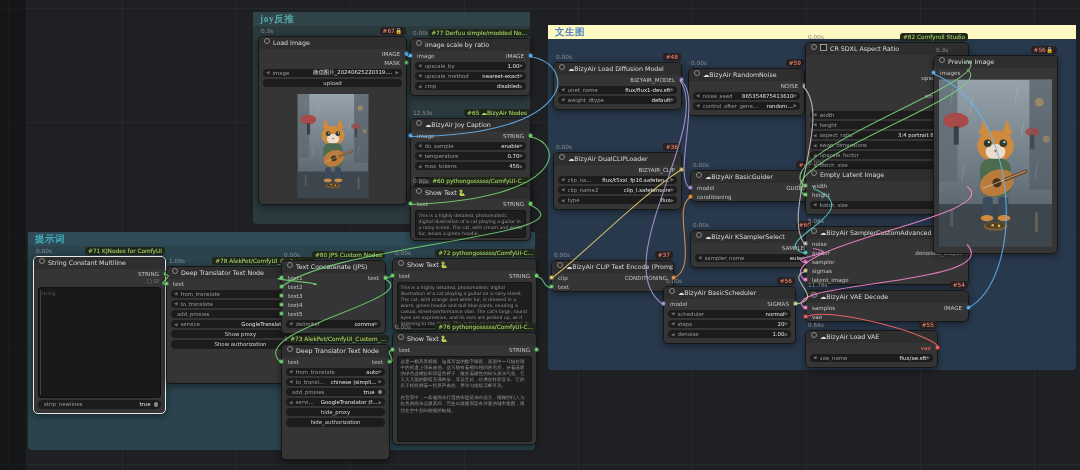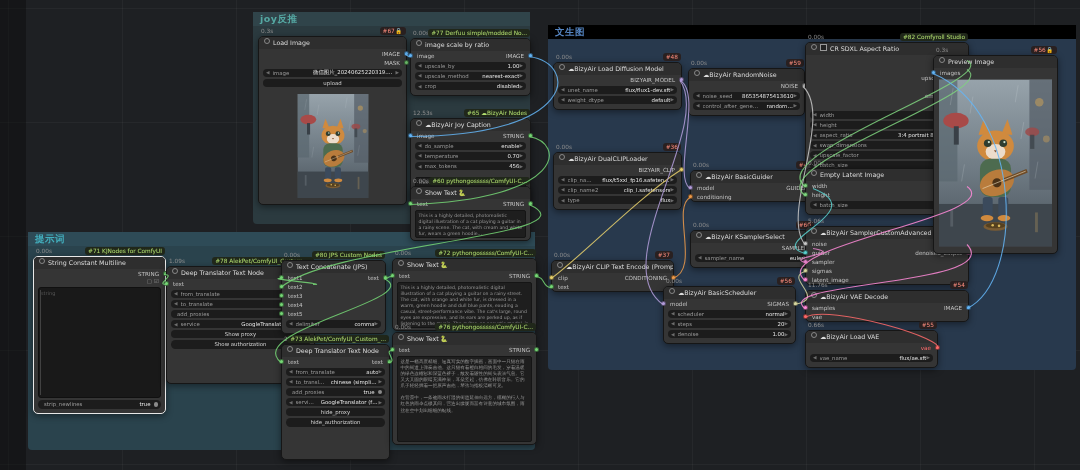--- a/index.html
+++ b/index.html
@@ -48,24 +48,24 @@
   .mini-icon{font-size:5.5px;color:#8d8d8d;line-height:1;}
   .thumb{display:block;margin:2px auto;border-radius:2px;}
 </style>
 </head>
 <body>
 
 <div id="canvas">
   <div id="left-strip"></div>
 
   <div class="group" id="g-joy" style="left: 253px; top: 12px; width: 277px; height: 212px; background: rgb(43, 58, 63);">
-    <div class="group-title" style="background: rgb(48, 68, 74); color: rgb(85, 168, 163);">joy反推</div>
+    <div class="group-title" style="background: rgb(48, 68, 74); color: rgb(85, 168, 163); font-family: Liberation Serif, serif;">joy反推</div>
   </div>
   <div class="group" id="g-txt2img" style="left: 548px; top: 25px; width: 528px; height: 345px; background: rgb(40, 57, 77);">
-    <div class="group-title" style="background: #000000; color: rgb(85, 133, 194);">文生图</div>
+    <div class="group-title" style="background: #fef9c3; color: rgb(85, 133, 194);">文生图</div>
   </div>
   <div class="group" id="g-prompt" style="left: 28px; top: 232px; width: 507px; height: 218px; background: rgb(42, 67, 77);">
     <div class="group-title" style="background: rgb(46, 75, 87); color: rgb(67, 176, 191);">提示词</div>
   </div>
 
   <div id="nodes-layer">
       <div class="node" style="left: 258px; top: 36px; width: 147px;">
         <div class="node-time">0.3s</div>
         <div class="node-badge num">#67<span class="badge-lock">🔒</span></div>
         <div class="node-title"><span class="collapse-dot"></span><span>Load Image</span></div>

